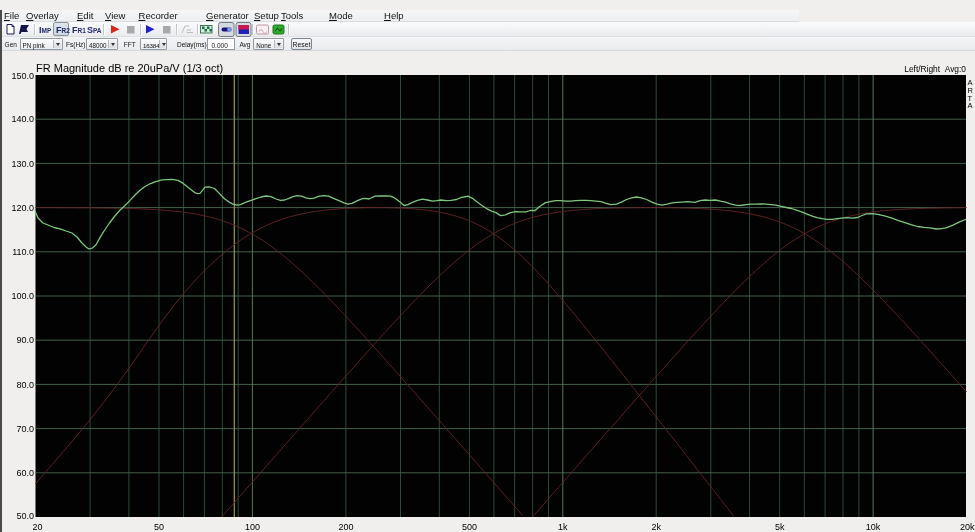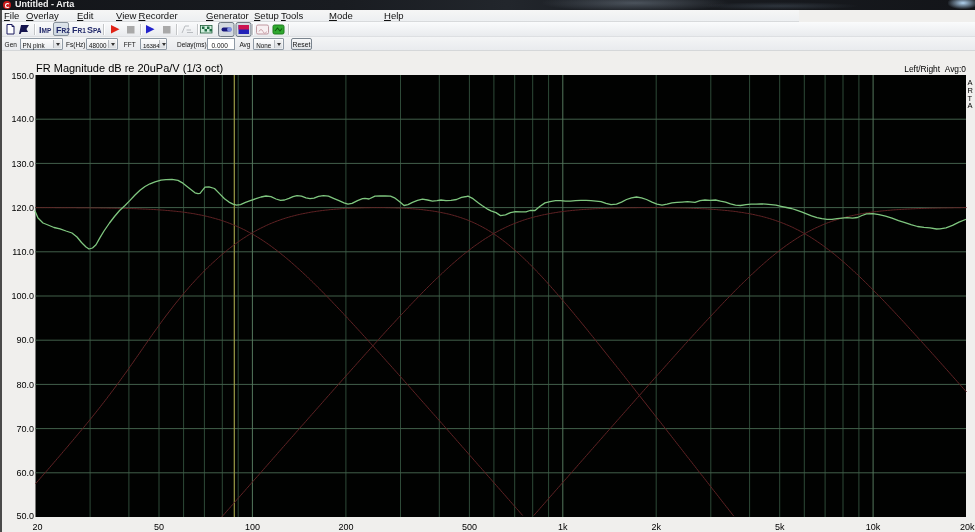--- a/index.html
+++ b/index.html
@@ -24,33 +24,26 @@
 .combo{position:absolute;top:1px;height:12px;border:1px solid #8f9aa5;background:linear-gradient(#fdfdfd,#e9ecef);border-radius:1px}
 .combo .tx{position:absolute;left:2px;top:2.5px;font-size:6.3px;white-space:nowrap}
 .combo .ar{position:absolute;right:1px;top:1px;width:8px;height:8px;background:linear-gradient(#f2f3f4,#d9dce0);border-left:1px solid #b8bcc0}
 .combo .ar:after{content:"";position:absolute;left:2px;top:3px;border-left:2.5px solid transparent;border-right:2.5px solid transparent;border-top:3px solid #333}
 .inp{position:absolute;top:1px;height:12px;border:1px solid #8f9aa5;background:#fff}
 .inp .tx{position:absolute;left:4px;top:2.5px;font-size:6.5px}
 #client{position:absolute;left:0;top:51px;width:975px;height:481px;background:#bef264}
 </style></head>
 <body>
 <div id="win">
-<div id="titlebar">
-      <div class="glow1"></div>
-      <div class="glow2"></div>
-      <div class="glow3"></div>
-      <div id="ticon"></div>
-      <div id="ttext">Untitled - Arta</div>
-    </div>
 <div id="lborder"></div>
 <div id="menubar">
 <span style="left:4px"><u>F</u>ile</span>
 <span style="left:26px"><u>O</u>verlay</span>
 <span style="left:77px"><u>E</u>dit</span>
-<span style="left:116px"><u>V</u>iew</span>
+<span style="left:105px"><u>V</u>iew</span>
 <span style="left:138.5px"><u>R</u>ecorder</span>
 <span style="left:206px"><u>G</u>enerator</span>
 <span style="left:254px"><u>S</u>etup</span>
 <span style="left:281px"><u>T</u>ools</span>
 <span style="left:329px"><u>M</u>ode</span>
 <span style="left:384px"><u>H</u>elp</span>
 </div>
 <div id="tb1">
   <svg width="975" height="15" style="position:absolute;left:0;top:0">
     <path d="M7 2.5 L12 2.5 L14 4.5 L14 12 L7 12 Z" fill="#fff" stroke="#1a1a5e" stroke-width="1"></path>

